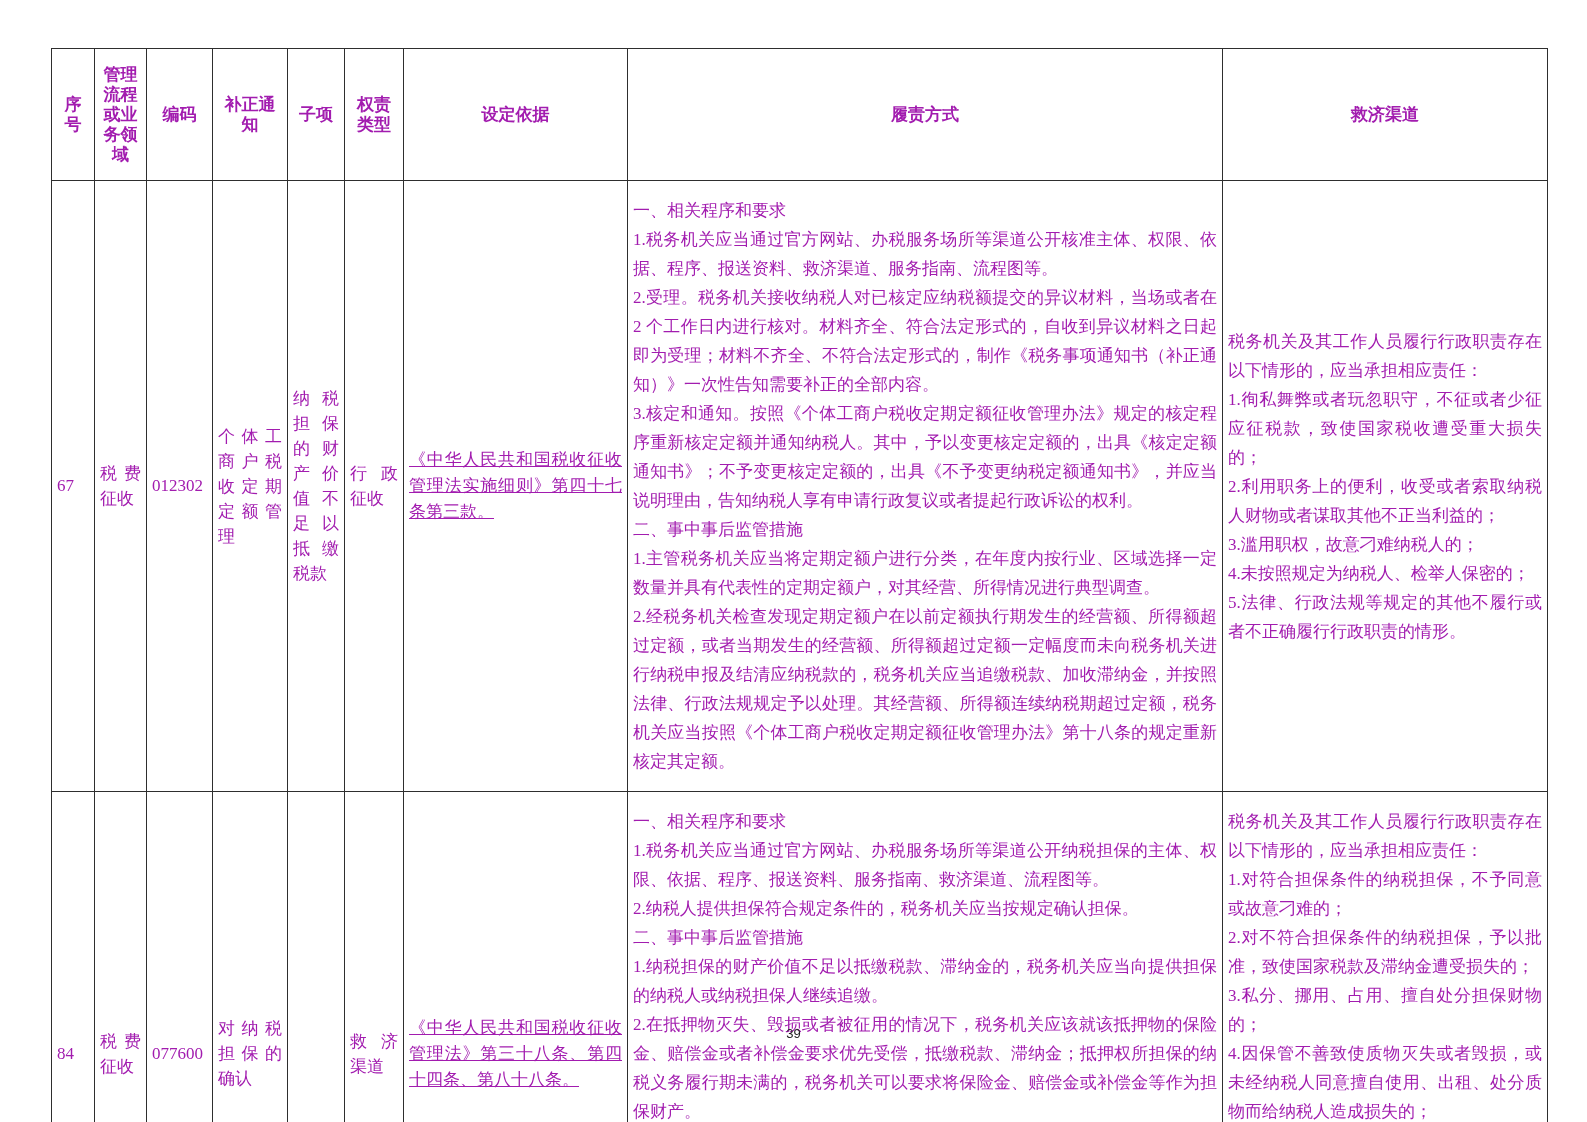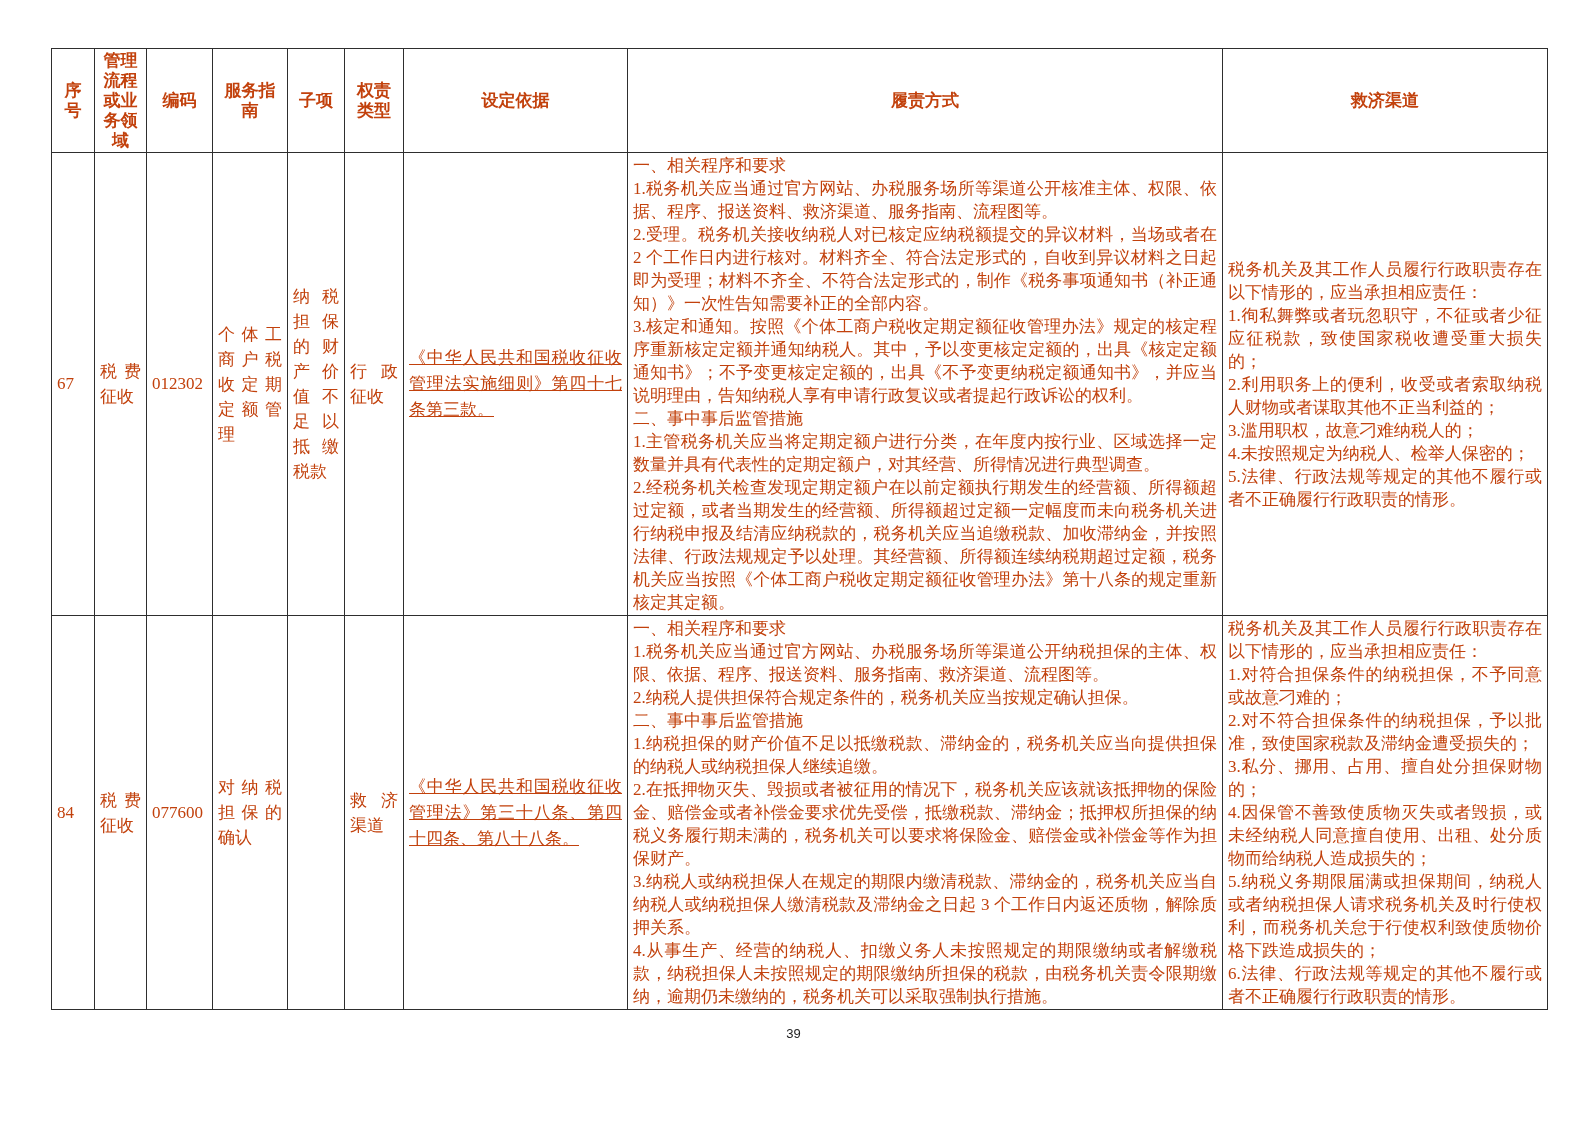--- a/index.html
+++ b/index.html
@@ -22,22 +22,22 @@
     top: 48px;
     width: 1496px;
     border-collapse: collapse;
     table-layout: fixed;
   }
   table.resp th, table.resp td {
     border: 1.5px solid #2e2e2e;
     font-size: 17px;
     font-weight: normal;
     vertical-align: middle;
-    padding: 1px 5px;
-    color: #c2410c;
+    padding: 15px 5px;
+    color: #a21caf;
     overflow: hidden;
   }
   table.resp thead th {
     font-weight: bold;
     text-align: center;
     line-height: 20px;
     height: 101px;
   }
   tr.row-a > td { height: 390px; }
   tr.row-b > td { height: 340px; }
@@ -52,21 +52,21 @@
     text-justify: inter-character;
     line-height: 26px;
     padding: 1px 8px;
     text-decoration: underline;
   }
   td.long {
     white-space: pre-wrap;
     text-align: justify;
     text-justify: inter-character;
     font-size: 16px;
-    line-height: 23px;
+    line-height: 29px;
     padding: 2px 6px;
   }
   .page-number {
     position: absolute;
     left: 0;
     right: 0;
     top: 1026px;
     text-align: center;
     font-size: 13px;
     color: #222222;
@@ -88,21 +88,21 @@
       <col style="width:59px">
       <col style="width:224px">
       <col style="width:595px">
       <col style="width:325px">
     </colgroup>
     <thead>
       <tr>
         <th>序号</th>
         <th>管理流程或业务领域</th>
         <th>编码</th>
-        <th>服务指南</th>
+        <th>补正通知</th>
         <th>子项</th>
         <th>权责类型</th>
         <th>设定依据</th>
         <th>履责方式</th>
         <th>救济渠道</th>
       </tr>
     </thead>
     <tbody>
       <tr class="row-a">
         <td class="center">67</td>

